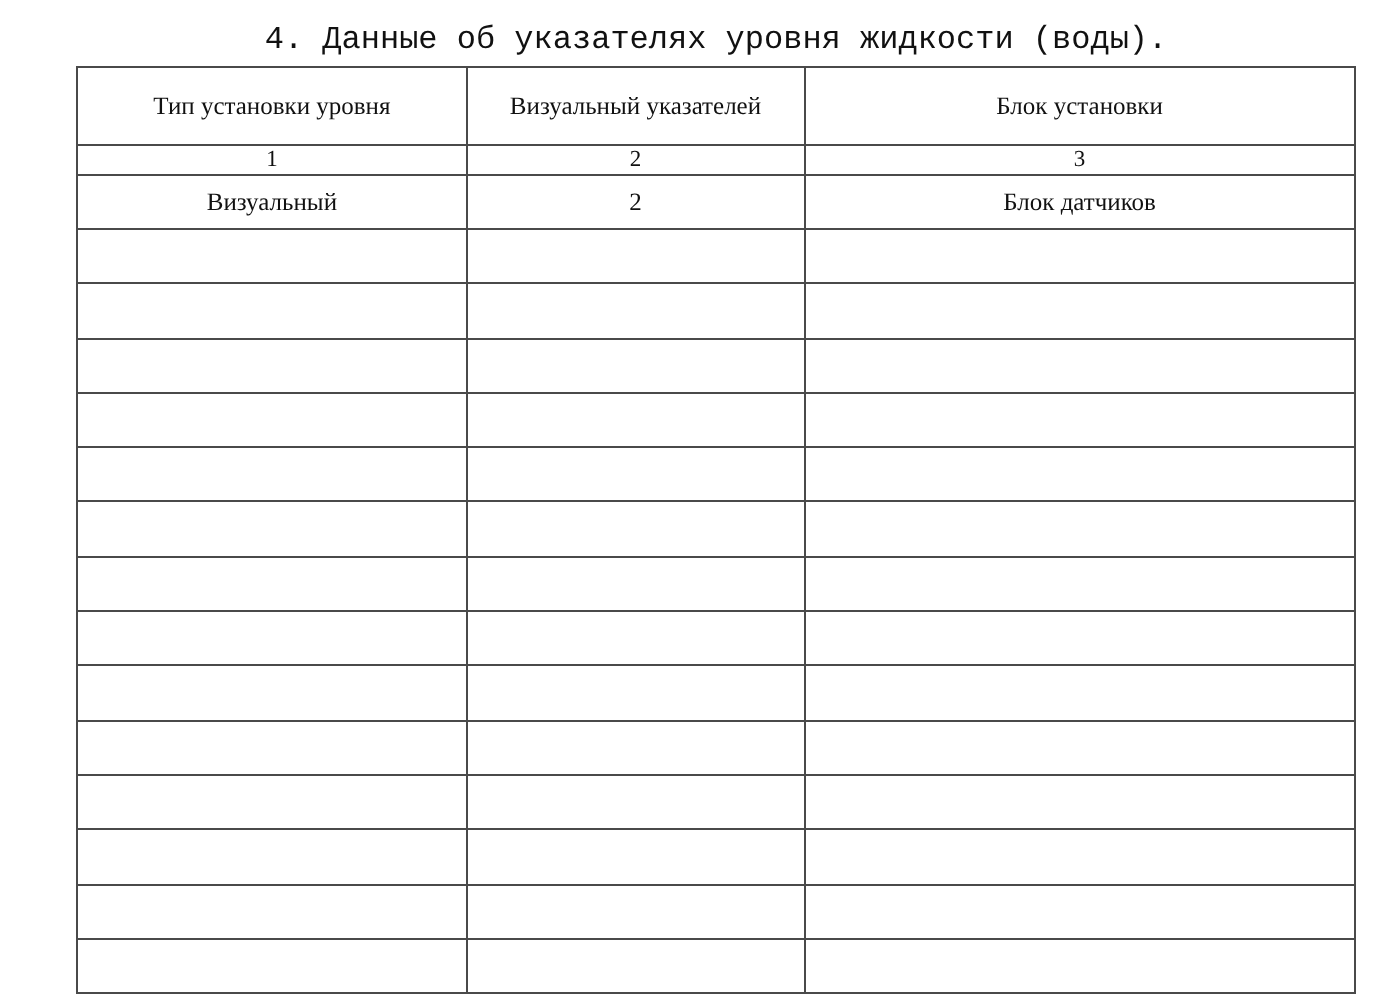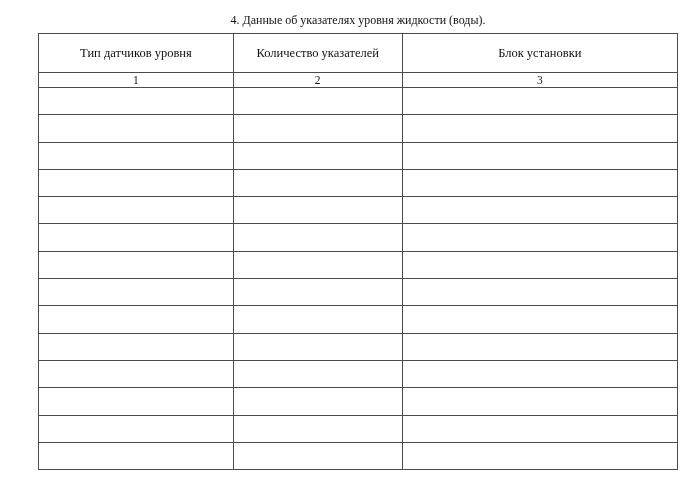--- a/index.html
+++ b/index.html
@@ -19,24 +19,25 @@
     width: 700px;
     height: 504px;
     background: #ffffff;
   }
   .doc-title {
     position: absolute;
     top: 11px;
     left: 38px;
     width: 640px;
     text-align: center;
-    font-size: 12px;
+    font-size: 16px;
     line-height: 18px;
     color: #111;
     white-space: nowrap;
+    font-family: Liberation Mono, monospace;
   }
   table.indicators {
     position: absolute;
     left: 38px;
     top: 33px;
     width: 640px;
     border-collapse: collapse;
     table-layout: fixed;
   }
   table.indicators th,
@@ -75,31 +76,36 @@
   <div class="doc-title">4. Данные об указателях уровня жидкости (воды).</div>
 
   <table class="indicators">
     <colgroup>
       <col style="width:30.5%">
       <col style="width:26.4%">
       <col style="width:43.1%">
     </colgroup>
     <thead>
       <tr class="row-header">
-        <th>Тип датчиков уровня</th>
-        <th>Количество указателей</th>
+        <th>Тип установки уровня</th>
+        <th>Визуальный указателей</th>
         <th>Блок установки</th>
       </tr>
       <tr class="row-colnums">
         <td>1</td>
         <td>2</td>
         <td>3</td>
       </tr>
     </thead>
     <tbody>
+      <tr class="row-data">
+        <td>Визуальный</td>
+        <td>2</td>
+        <td>Блок датчиков</td>
+      </tr>
     <tr class="row-empty">
           <td></td>
           <td></td>
           <td></td>
         </tr>
         <tr class="row-empty">
           <td></td>
           <td></td>
           <td></td>
         </tr>

